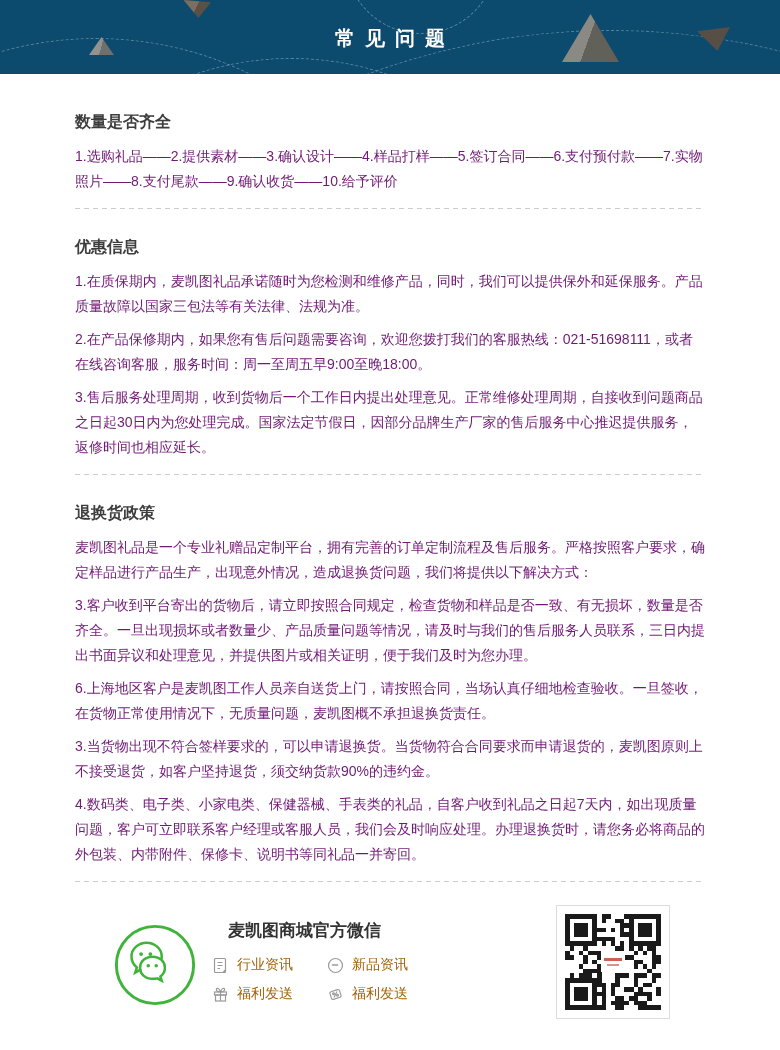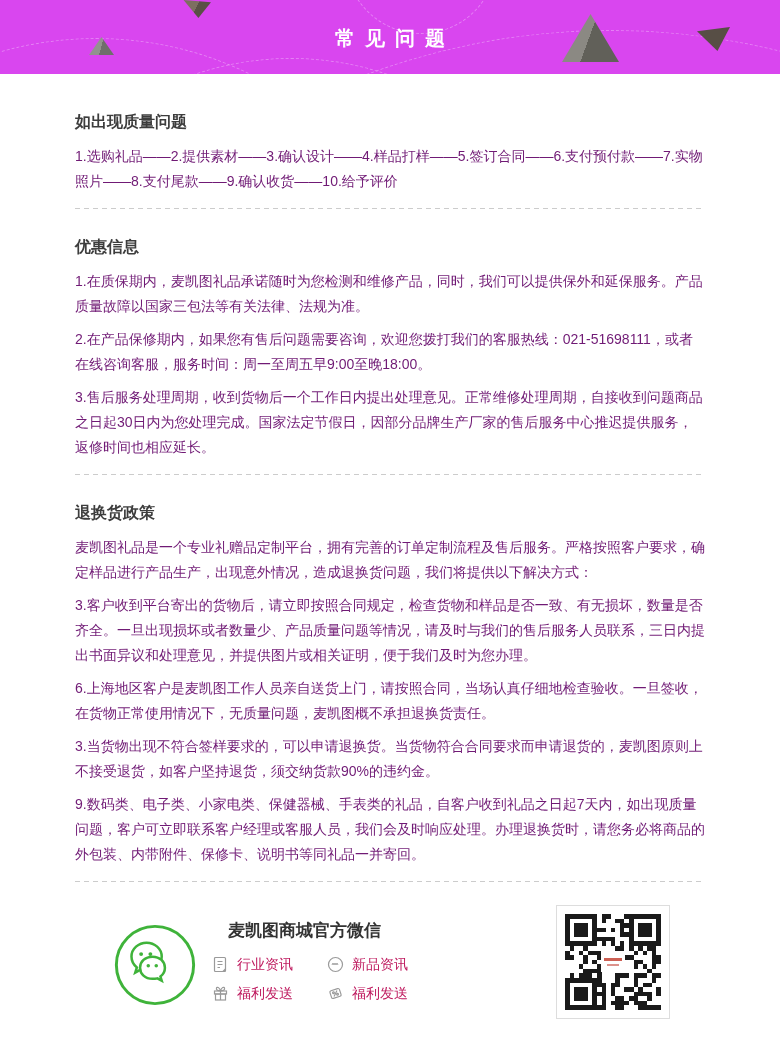--- a/index.html
+++ b/index.html
@@ -3,21 +3,21 @@
 <meta charset="utf-8">
 <style>
   html,body{margin:0;padding:0;}
   body{
     width:780px;height:1050px;background:#ffffff;
     font-family:"Liberation Sans","DejaVu Sans",sans-serif;
     -webkit-font-smoothing:antialiased;
   }
   
   .hero{
-    position:relative;height:74px;background:#d946ef;overflow:hidden;
+    position:relative;height:74px;background:#0c4a6e;overflow:hidden;
   }
   .hero-title{
     position:relative;z-index:3;margin:0;color:#ffffff;
     font-size:20px;font-weight:bold;text-align:center;
     letter-spacing:10px;text-indent:10px;line-height:76px;
   }
   .decor-circle{
     position:absolute;border:1px dashed rgba(255,255,255,.32);
     border-radius:50%;z-index:1;
   }
@@ -51,21 +51,21 @@
   .divider{
     height:1px;margin-top:14px;
     background:repeating-linear-gradient(90deg,#cccccc 0 5px,transparent 5px 9px);
   }
   
   .footer-band{position:relative;height:150px;}
   .wx-logo{position:absolute;left:38px;top:41px;width:84px;height:84px;}
   .wx-info{position:absolute;left:137px;top:39px;}
   .wx-title{margin:0 16px 16px;font-size:17px;font-weight:bold;color:#333333;line-height:19px;}
   .wx-items{display:grid;grid-template-columns:115px auto;row-gap:11px;}
-  .wx-item{display:flex;align-items:flex-start;gap:8px;font-size:14px;color:#be185d;}
+  .wx-item{display:flex;align-items:center;gap:8px;font-size:14px;color:#a16207;}
   .wx-item svg{flex:0 0 auto;}
   .qr-box{
     position:absolute;left:481px;top:23px;width:114px;height:114px;
     border:1px solid #dddddd;background:#ffffff;
     display:flex;align-items:center;justify-content:center;box-sizing:border-box;
   }
 </style>
 </head>
 <body>
 
@@ -77,40 +77,40 @@
   <div class="tri t1"></div>
   <div class="tri t2"></div>
   <div class="tri t3"></div>
   <div class="tri t4"></div>
   <h1 class="hero-title">常见问题</h1>
 </header>
 
 <main>
 
   <section>
-    <h2 class="sec-title first">如出现质量问题</h2>
+    <h2 class="sec-title first">数量是否齐全</h2>
     <p class="para">1.选购礼品——2.提供素材——3.确认设计——4.样品打样——5.签订合同——6.支付预付款——7.实物照片——8.支付尾款——9.确认收货——10.给予评价</p>
   </section>
   <div class="divider"></div>
 
   <section>
     <h2 class="sec-title">优惠信息</h2>
     <p class="para">1.在质保期内，麦凯图礼品承诺随时为您检测和维修产品，同时，我们可以提供保外和延保服务。产品质量故障以国家三包法等有关法律、法规为准。</p>
     <p class="para">2.在产品保修期内，如果您有售后问题需要咨询，欢迎您拨打我们的客服热线：021-51698111，或者在线咨询客服，服务时间：周一至周五早9:00至晚18:00。</p>
     <p class="para">3.售后服务处理周期，收到货物后一个工作日内提出处理意见。正常维修处理周期，自接收到问题商品之日起30日内为您处理完成。国家法定节假日，因部分品牌生产厂家的售后服务中心推迟提供服务，返修时间也相应延长。</p>
   </section>
   <div class="divider"></div>
 
   <section>
     <h2 class="sec-title">退换货政策</h2>
     <p class="para">麦凯图礼品是一个专业礼赠品定制平台，拥有完善的订单定制流程及售后服务。严格按照客户要求，确定样品进行产品生产，出现意外情况，造成退换货问题，我们将提供以下解决方式：</p>
     <p class="para">3.客户收到平台寄出的货物后，请立即按照合同规定，检查货物和样品是否一致、有无损坏，数量是否齐全。一旦出现损坏或者数量少、产品质量问题等情况，请及时与我们的售后服务人员联系，三日内提出书面异议和处理意见，并提供图片或相关证明，便于我们及时为您办理。</p>
     <p class="para">6.上海地区客户是麦凯图工作人员亲自送货上门，请按照合同，当场认真仔细地检查验收。一旦签收，在货物正常使用情况下，无质量问题，麦凯图概不承担退换货责任。</p>
     <p class="para">3.当货物出现不符合签样要求的，可以申请退换货。当货物符合合同要求而申请退货的，麦凯图原则上不接受退货，如客户坚持退货，须交纳货款90%的违约金。</p>
-    <p class="para">9.数码类、电子类、小家电类、保健器械、手表类的礼品，自客户收到礼品之日起7天内，如出现质量问题，客户可立即联系客户经理或客服人员，我们会及时响应处理。办理退换货时，请您务必将商品的外包装、内带附件、保修卡、说明书等同礼品一并寄回。</p>
+    <p class="para">4.数码类、电子类、小家电类、保健器械、手表类的礼品，自客户收到礼品之日起7天内，如出现质量问题，客户可立即联系客户经理或客服人员，我们会及时响应处理。办理退换货时，请您务必将商品的外包装、内带附件、保修卡、说明书等同礼品一并寄回。</p>
   </section>
   <div class="divider"></div>
 
   <div class="footer-band">
 
     <svg class="wx-logo" viewBox="0 0 100 100" fill="none" stroke="#3fb33a">
       <circle cx="50" cy="50" r="46" stroke-width="3.5"></circle>
       <path d="M58 40 c0 9.5 -8.5 16.5 -19 16.5 c-2.2 0 -4.3 -0.3 -6.2 -0.9 l-6.3 3.4 l1.9 -6.1 c-3.9 -3 -6.4 -7.5 -6.4 -12.9 c0 -9.5 8.5 -16.5 18 -16.5 s18 7 18 16.5 z" stroke-width="3" fill="#ffffff"></path>
       <circle cx="33.5" cy="37" r="2.3" fill="#3fb33a" stroke="none"></circle>
       <circle cx="44.5" cy="37" r="2.3" fill="#3fb33a" stroke="none"></circle>

